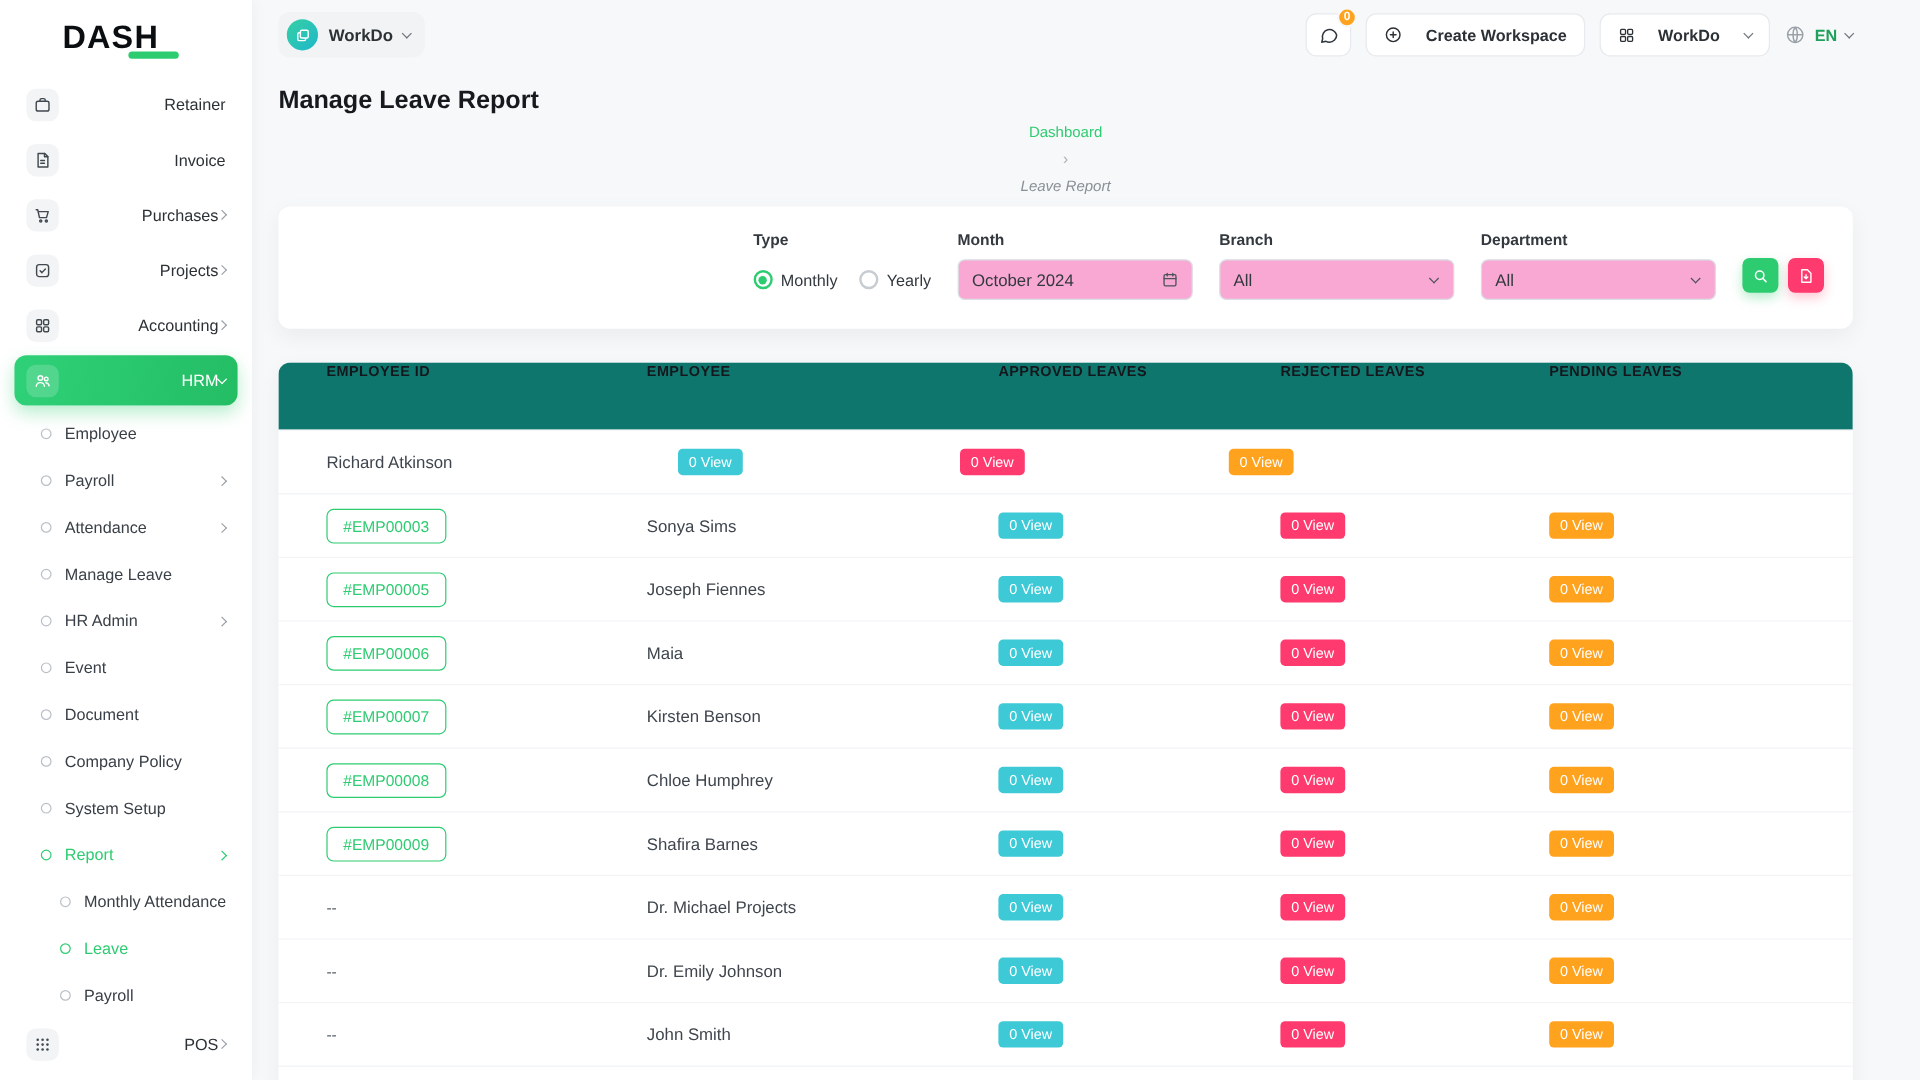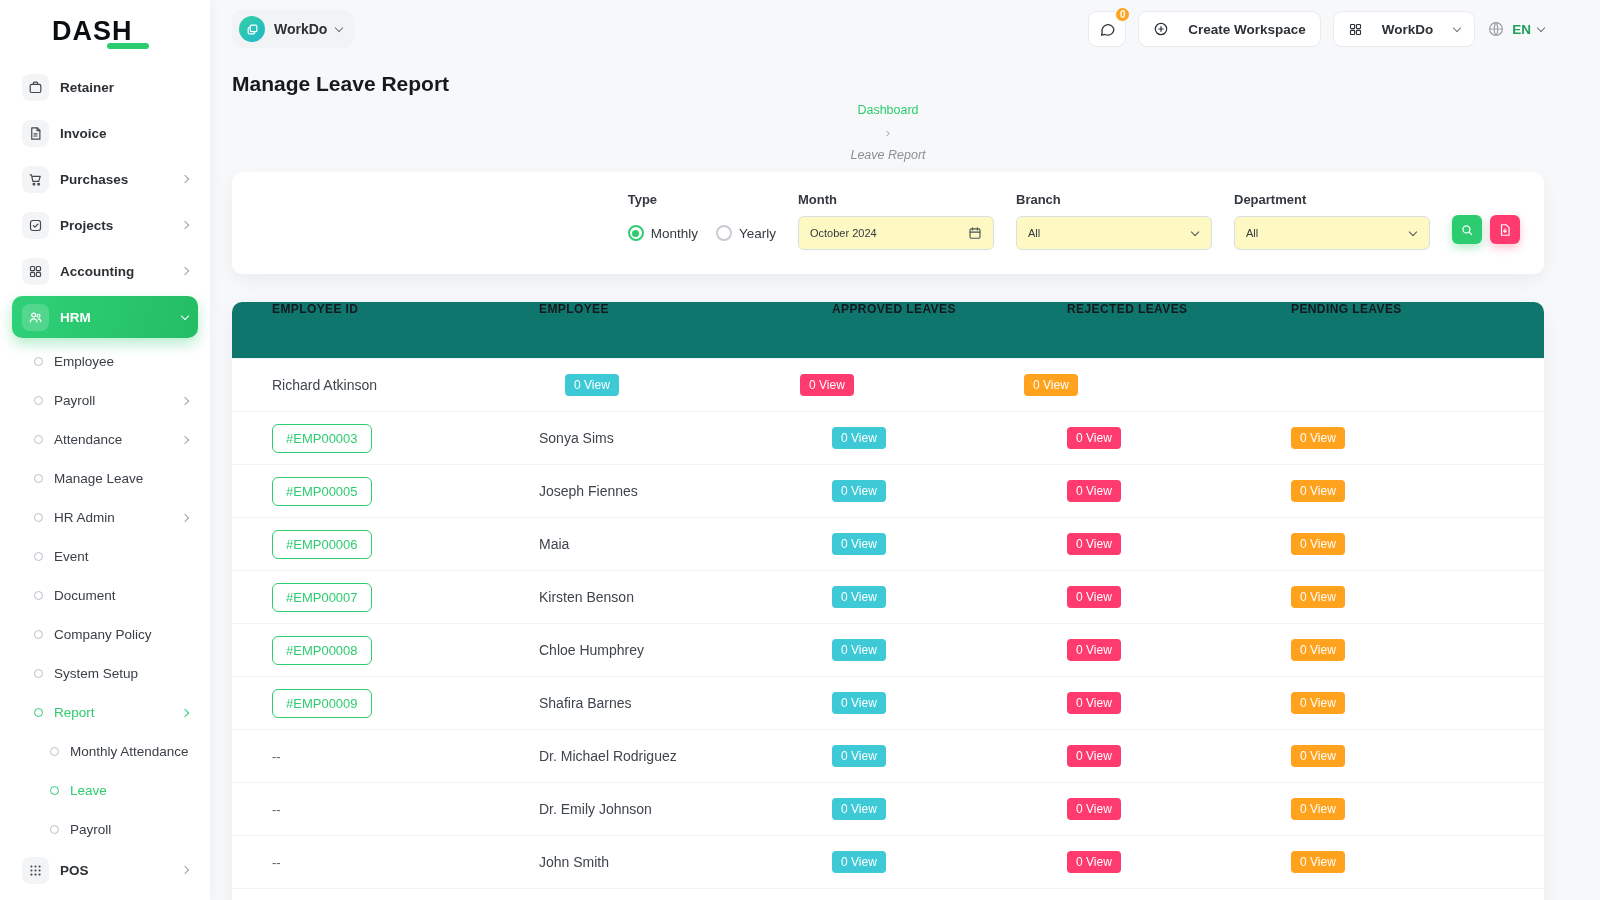--- a/index.html
+++ b/index.html
@@ -34,23 +34,24 @@
   }
   .logo-text{
     font-size:27px;font-weight:800;letter-spacing:1px;color:#0b0e11;position:relative;
   }
   .logo-dash{
     position:absolute;right:-16px;top:12px;width:42px;height:6px;border-radius:3px;
     background:var(--primary);
   }
   .nav{padding:4px 12px 0 12px;}
   .nav-item{
-    display:flex;align-items:center;gap:11px;height:42px;margin-bottom:4px;
-    padding:0 10px;border-radius:10px;cursor:pointer;font-size:13.5px;font-weight:700;
+    display:flex;align-items:center;height:42px;margin-bottom:4px;
+    padding:0 10px;border-radius:10px;cursor:pointer;font-size:13.5px;font-weight:400;
     color:#2c3136;
+    text-align:right;
   }
   .nav-ic{
     width:27px;height:27px;border-radius:8px;background:#f2f4f5;
     display:flex;align-items:center;justify-content:center;color:#41484f;flex:none;
   }
   .nav-item.active{
     background:linear-gradient(100deg,#2fd178,#23bd64);
     color:#fff;box-shadow:0 6px 14px rgba(46,204,113,.35);
   }
   .nav-item.active .nav-ic{background:rgba(255,255,255,.18);color:#fff;}
@@ -121,23 +122,23 @@
     height:102px;padding:20px 24px;display:flex;justify-content:flex-end;gap:22px;
   }
   .fgroup{display:flex;flex-direction:column;}
   .flabel{font-size:13px;font-weight:600;color:#33393f;margin-bottom:9px;}
   .radios{display:flex;align-items:center;gap:18px;height:34px;}
   .radio-wrap{display:flex;align-items:center;gap:7px;font-size:13.5px;color:#33393f;cursor:pointer;}
   .radio{width:16px;height:16px;border-radius:50%;border:2px solid #c6ccd2;background:#fff;position:relative;flex:none;}
   .radio.checked{border-color:var(--primary);}
   .radio.checked::after{content:"";position:absolute;inset:2.5px;border-radius:50%;background:var(--primary);}
   .finput{
-    width:196px;height:34px;border:1px solid #dadfe4;border-radius:6px;background:#fef9c3;
+    width:196px;height:34px;border:1px solid #dadfe4;border-radius:6px;background:#f9a8d4;
     display:flex;align-items:center;justify-content:space-between;padding:0 11px;
-    font-size:11px;color:#33393f;cursor:pointer;
+    font-size:14px;color:#33393f;cursor:pointer;
   }
   .finput .ficon{color:#4b5258;}
   .finput .chev{color:#4b5258;margin-right:2px;}
   .fbuttons{display:flex;gap:8px;padding-top:23px;}
   .sq-btn{
     width:30px;height:29px;border:none;border-radius:6px;display:flex;align-items:center;
     justify-content:center;color:#fff;cursor:pointer;
   }
   .sq-btn.green{background:var(--primary);box-shadow:0 4px 10px rgba(46,204,113,.35);}
   .sq-btn.pink{background:var(--danger);box-shadow:0 4px 10px rgba(255,58,110,.3);}
@@ -523,21 +524,21 @@
   <div class="trow">
     <div class="td c1"><span class="emp-id">#EMP00009</span></div>
     <div class="td c2 td-name">Shafira Barnes</div>
     <div class="td c3"><span class="vbadge v-info">0 View</span></div>
     <div class="td c4"><span class="vbadge v-danger">0 View</span></div>
     <div class="td c5"><span class="vbadge v-warning">0 View</span></div>
   </div>
 
   <div class="trow">
     <div class="td c1"><span class="emp-id plain">--</span></div>
-    <div class="td c2 td-name">Dr. Michael Rodriguez</div>
+    <div class="td c2 td-name">Dr. Michael Projects</div>
     <div class="td c3"><span class="vbadge v-info">0 View</span></div>
     <div class="td c4"><span class="vbadge v-danger">0 View</span></div>
     <div class="td c5"><span class="vbadge v-warning">0 View</span></div>
   </div>
 
   <div class="trow">
     <div class="td c1"><span class="emp-id plain">--</span></div>
     <div class="td c2 td-name">Dr. Emily Johnson</div>
     <div class="td c3"><span class="vbadge v-info">0 View</span></div>
     <div class="td c4"><span class="vbadge v-danger">0 View</span></div>

